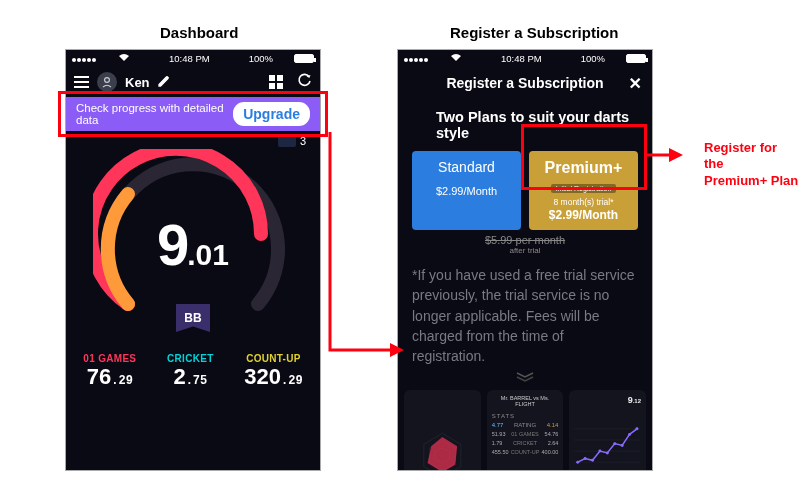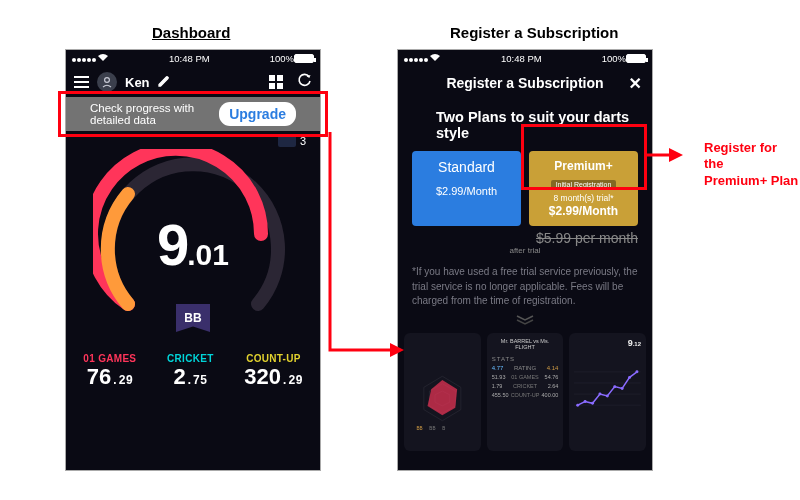--- a/index.html
+++ b/index.html
@@ -1,34 +1,34 @@
 <!DOCTYPE html>
 <html><head>
 <meta charset="utf-8">
 <style>
   * { box-sizing: border-box; margin: 0; padding: 0; font-family: -apple-system, Helvetica, Arial, sans-serif; }
   body { background: #fff; width: 800px; height: 500px; position: relative; overflow: hidden; }
   .heading { position: absolute; font-weight: bold; font-size: 15px; color: #000; }
   .phone { position: absolute; width: 256px; height: 422px; background: #0a0a14; border: 1px solid #aaa; color: #fff; overflow: hidden; }
   .statusbar { height: 17px; display: flex; align-items: center; justify-content: space-between; padding: 0 6px; font-size: 9.5px; }
-  .sb-left, .sb-right { display: flex; align-items: center; gap: 0; }
+  .sb-left, .sb-right { display: flex; align-items: center; gap: 21px; }
   .dots span { display:inline-block; width:4px;height:4px;border-radius:50%;background:#fff; margin-right:1px;}
   .dots span.fill { background:#fff; }
   .batt { display:inline-block; width:20px;height:9px;border:1px solid #fff;border-radius:2px;position:relative;}
   .batt::after{content:"";position:absolute;right:-3px;top:2.5px;width:2px;height:4px;background:#fff;}
   .batt i{display:block;width:100%;height:100%;background:#fff;}
   
   .db-top { height: 30px; display:flex; align-items:center; padding: 0 8px; gap:8px; }
   .hamb { display:flex; flex-direction:column; gap:3px;} .hamb i{width:15px;height:2px;background:#fff;}
   .avatar-small{width:20px;height:20px;border-radius:50%;background:#3b3f4c;display:flex;align-items:center;justify-content:center;}
   .user-name{font-weight:bold;font-size:13px;}
   .pencil{font-size:11px;}
   .db-top-right{margin-left:auto;display:flex;gap:14px;align-items:center;font-size:13px;}
   .qr{display:grid;grid-template-columns:1fr 1fr;gap:2px;width:14px;height:14px;} .qr i{background:#fff;}
-  .banner{background:#737373;height:34px;display:flex;align-items:center;padding:0 24px;}
+  .banner{background:#8b5cf6;height:34px;display:flex;align-items:center;padding:0 10px;}
   .banner-txt{font-size:11.5px;color:#fff;}
   .upgrade-btn{margin-left:auto;background:#fff;color:#2b7de0;font-size:14px;font-weight:bold;padding:4px 10px;border-radius:11px;}
   .ticket{display:flex;justify-content:flex-end;padding:4px 14px 0;align-items:center;gap:4px;}
   .ticket-ic{width:18px;height:12px;background:#1e2742;border-radius:2px;}
   .gauge-wrap{position:relative;width:200px;height:200px;margin:2px auto 0;}
   .gauge-wrap svg{position:absolute;top:0;left:0;}
   .score{position:absolute;width:100%;text-align:center;top:62px;font-weight:bold;}
   .score .big{font-size:58px;letter-spacing:-2px;}
   .score .sm{font-size:30px;}
   .bb-rib{position:absolute;left:50%;transform:translateX(-50%);top:155px;width:34px;}
@@ -42,40 +42,40 @@
   
   .sub-head{height:32px;display:flex;align-items:center;justify-content:center;position:relative;font-weight:bold;font-size:14px;}
   .sub-close{position:absolute;right:10px;font-size:16px;}
   .sub-body{padding:10px 14px 0;}
   .sub-title{font-size:14.5px;font-weight:bold;margin-bottom:10px;margin-left:24px;}
   .plans{display:flex;gap:8px;}
   .plan{flex:1;border-radius:4px;text-align:center;padding:8px 4px;}
   .plan-std{background:#2b7de0;}
   .plan-std .pn{font-size:14px;font-weight:500;} .plan-std .pp{font-size:11px;margin-top:10px;}
   .plan-prem{background:#c9a037;position:relative;}
-  .plan-prem .pn{font-size:12px;font-weight:bold;}
+  .plan-prem .pn{font-size:16px;font-weight:bold;}
   .plan-prem .tag{display:inline-block;background:rgba(0,0,0,0.35);font-size:7px;padding:1px 5px;border-radius:2px;margin-top:2px;}
   .plan-prem .tr{font-size:8.5px;margin-top:2px;}
   .plan-prem .pp{font-size:12px;font-weight:bold;margin-top:1px;}
-  .after{ text-align:right;font-size:14px;color:#888;margin-top:4px; text-decoration:line-through;}
+  .after{ text-align:center;font-size:11px;color:#888;margin-top:4px; text-decoration:line-through;}
   .after2{text-align:center;font-size:8px;color:#888;}
-  .disc{font-size:10px;color:#7a7a85;line-height:1.45;margin-top:10px;}
+  .disc{font-size:14px;color:#7a7a85;line-height:1.45;margin-top:10px;}
   .chev{ text-align:center;color:#555;margin-top:6px;font-size:11px;}
   .previews{display:flex;gap:6px;padding:0 6px;margin-top:6px;}
   .pv{flex:1;background:#14141f;border-radius:6px;height:118px;padding:5px;position:relative;overflow:hidden;font-size:6px;color:#aaa;}
   .red-box{position:absolute;border:3px solid #ff0010;}
   .callout{position:absolute;color:#ff0010;font-weight:bold;font-size:13px;line-height:1.25;}
   .arrow{position:absolute;}
   .arrow-line{stroke:#ff0010;stroke-width:3;fill:none;}
   .arrow-head{fill:#ff0010;}
 </style>
 </head>
 <body>
 
-<div class="heading" style="left:152px;top:24px;text-decoration:underline;">Dashboard</div>
+<div class="heading" style="left:160px;top:24px;">Dashboard</div>
 <div class="heading" style="left:450px;top:24px;">Register a Subscription</div>
 
 <div class="phone" style="left:65px;top:49px;">
   <div class="statusbar">
     <div class="sb-left">
       <span class="dots"><span class="fill"></span><span class="fill"></span><span class="fill"></span><span class="fill"></span><span class="fill"></span></span>
       <span>
         <svg width="12" height="9" viewBox="0 0 12 9">
             <path d="M6 8 L1 3 Q6 -1 11 3 Z" fill="#fff"></path>
           </svg>

